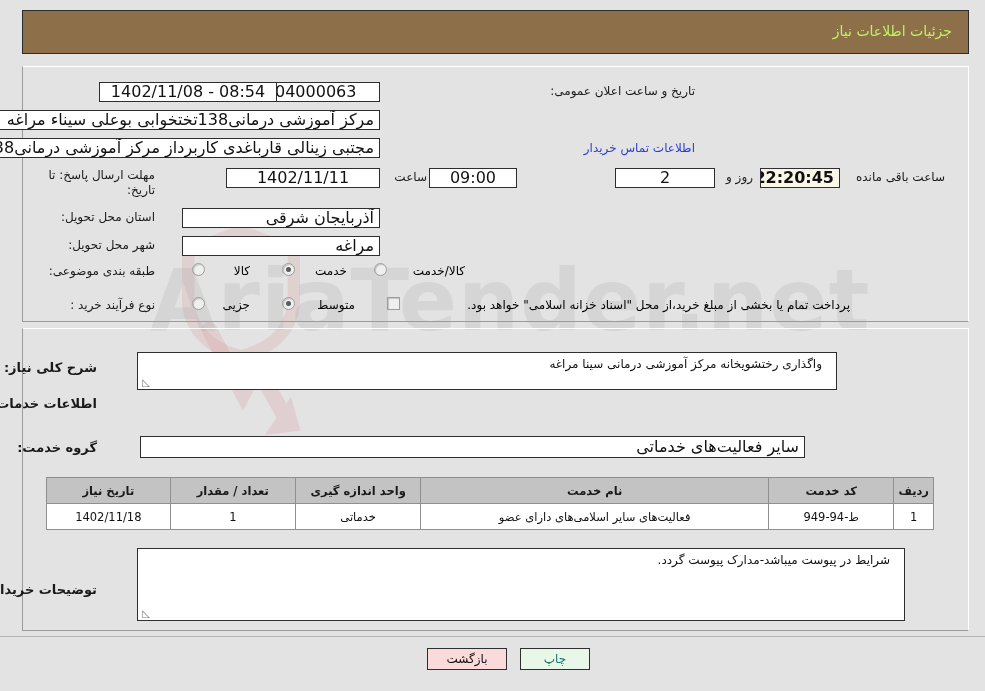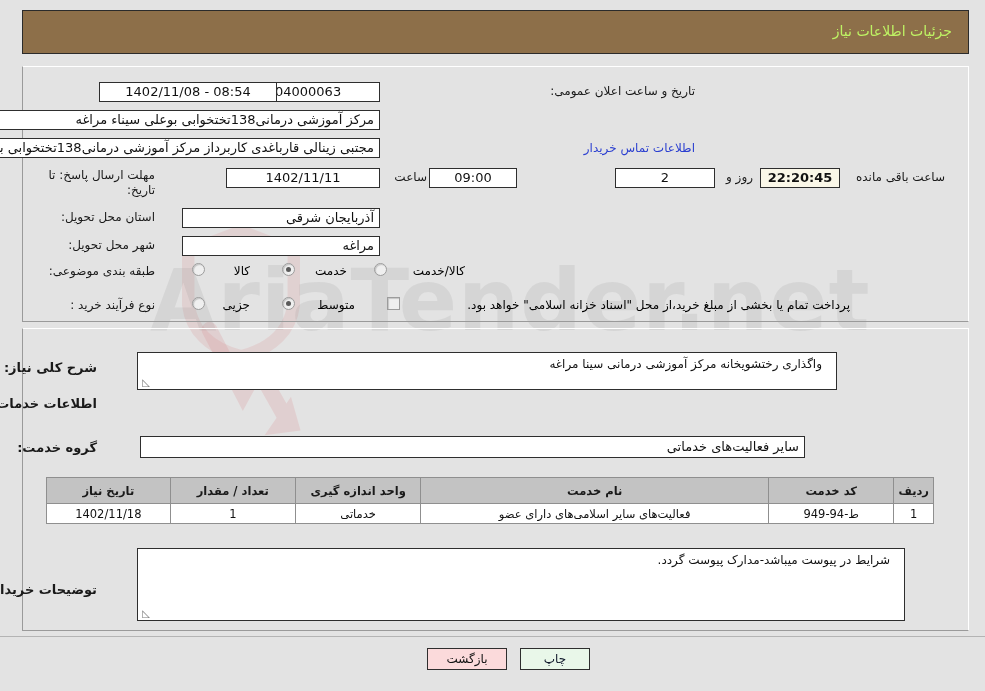--- a/index.html
+++ b/index.html
@@ -91,21 +91,21 @@
     z-index: 5;
   }
   .lbl-bold { font-weight: bold; }
   .box {
     position: absolute;
     background: #ffffff;
     border: 1px solid #2e2e2e;
     height: 20px;
     line-height: 18px;
     padding: 0 5px;
-    font-size: 13px;
+    font-size: 16px;
     color: #111;
     white-space: nowrap;
     overflow: hidden;
     z-index: 5;
   }
   .box.center { text-align: center; }
   .box.right  { text-align: right; }
   .box.cream  { background: #faf7e8; }
 
   .link {
@@ -187,21 +187,21 @@
     border: 1px solid #8f8f8f;
     height: 26px;
     font-weight: bold;
     color: #1a1a1a;
     text-align: center;
     padding: 2px 4px;
   }
   #svc-table td {
     background: #ffffff;
     border: 1px solid #8f8f8f;
-    height: 20px;
+    height: 26px;
     text-align: center;
     padding: 2px 4px;
     color: #111;
   }
   .c-row  { width: 36px; }
   .c-code { width: 126px; }
   .c-name { width: 350px; }
   .c-unit { width: 126px; }
   .c-qty  { width: 126px; }
   .c-date { width: 124px; }
@@ -211,21 +211,21 @@
     position: absolute;
     height: 22px;
     line-height: 20px;
     text-align: center;
     border: 1px solid #2e2e2e;
     font-size: 12px;
     cursor: pointer;
     z-index: 6;
     white-space: nowrap;
   }
-  #btn-print  { background: #e9f7e9; color: #0f172a; }
+  #btn-print  { background: #e9f7e9; color: #0f766e; }
   #btn-back   { background: #fbdadb; color: #111; }
 
   .hr-line {
     position: absolute;
     background: #b4b4b4;
     height: 1px;
     z-index: 2;
   }
 </style>
 </head>

